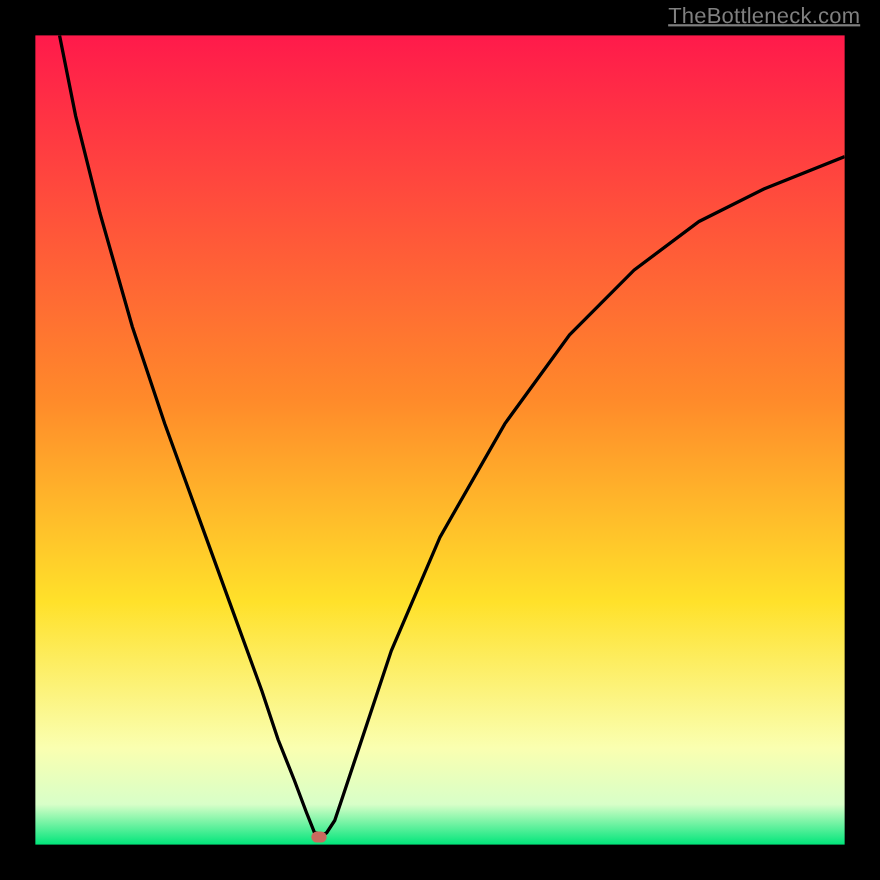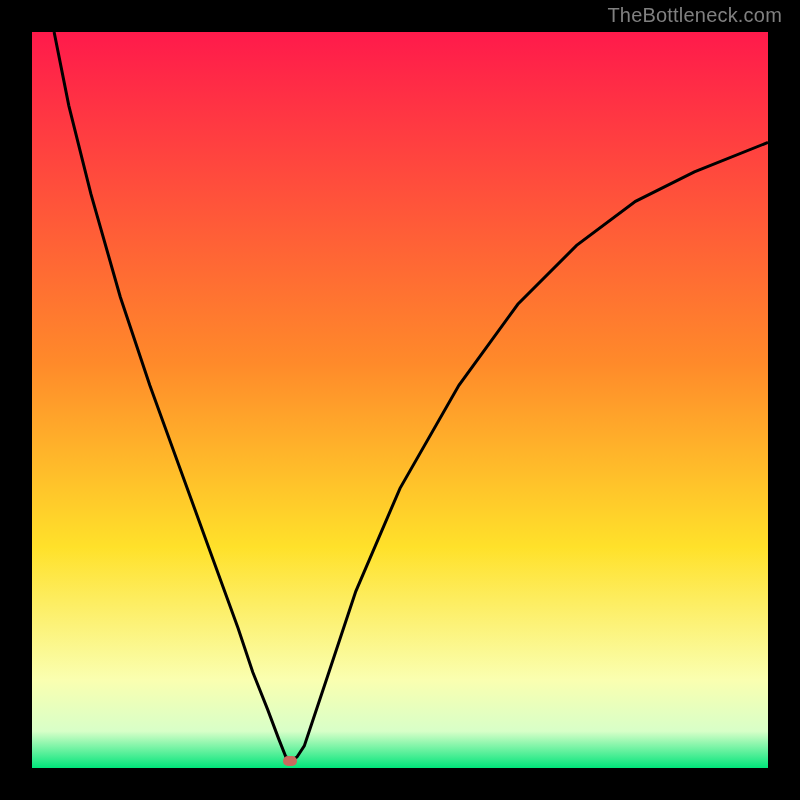--- a/index.html
+++ b/index.html
@@ -13,20 +13,21 @@
   }
   .watermark {
     position: absolute;
     top: 4px;
     right: 18px;
     color: #808080;
     font-size: 20px;
     font-weight: 500;
     letter-spacing: 0.2px;
     z-index: 10;
+    text-decoration: underline;
   }
   .plot-frame {
     position: absolute;
     left: 32px;
     top: 32px;
     width: 736px;
     height: 736px;
     background: #000;
   }
   .plot-area {

